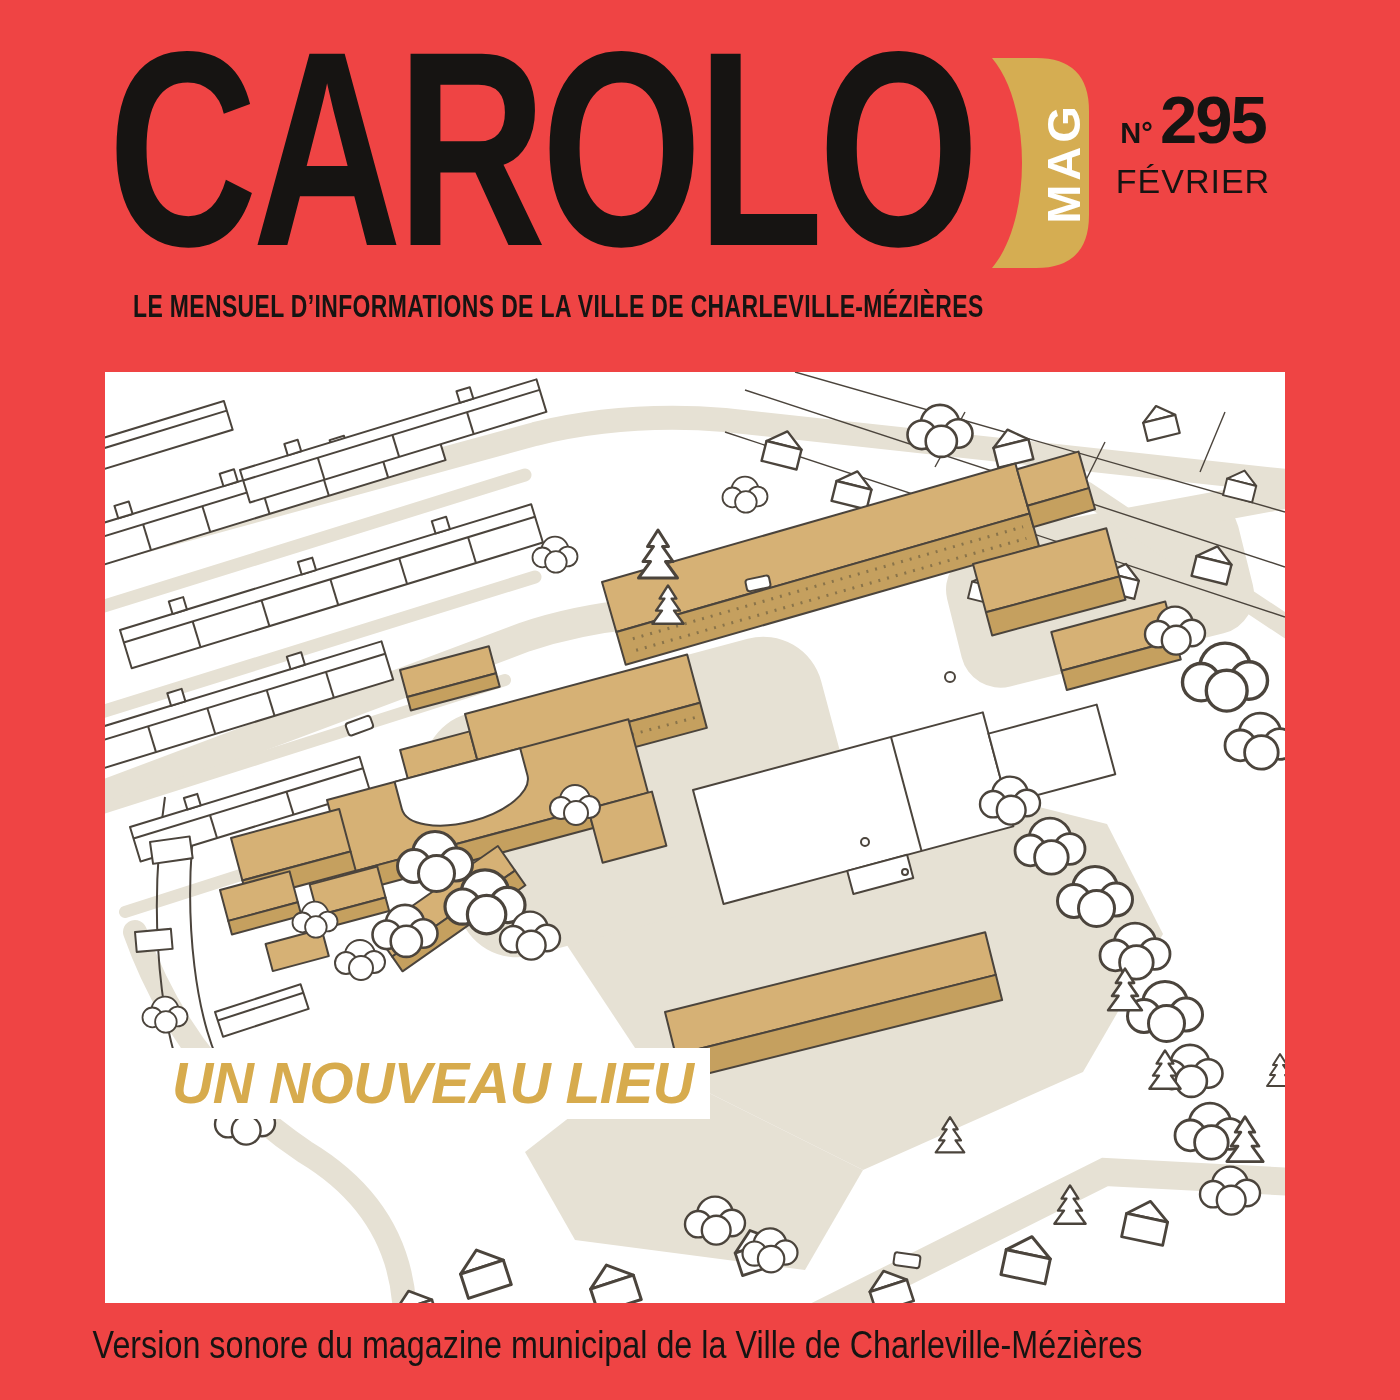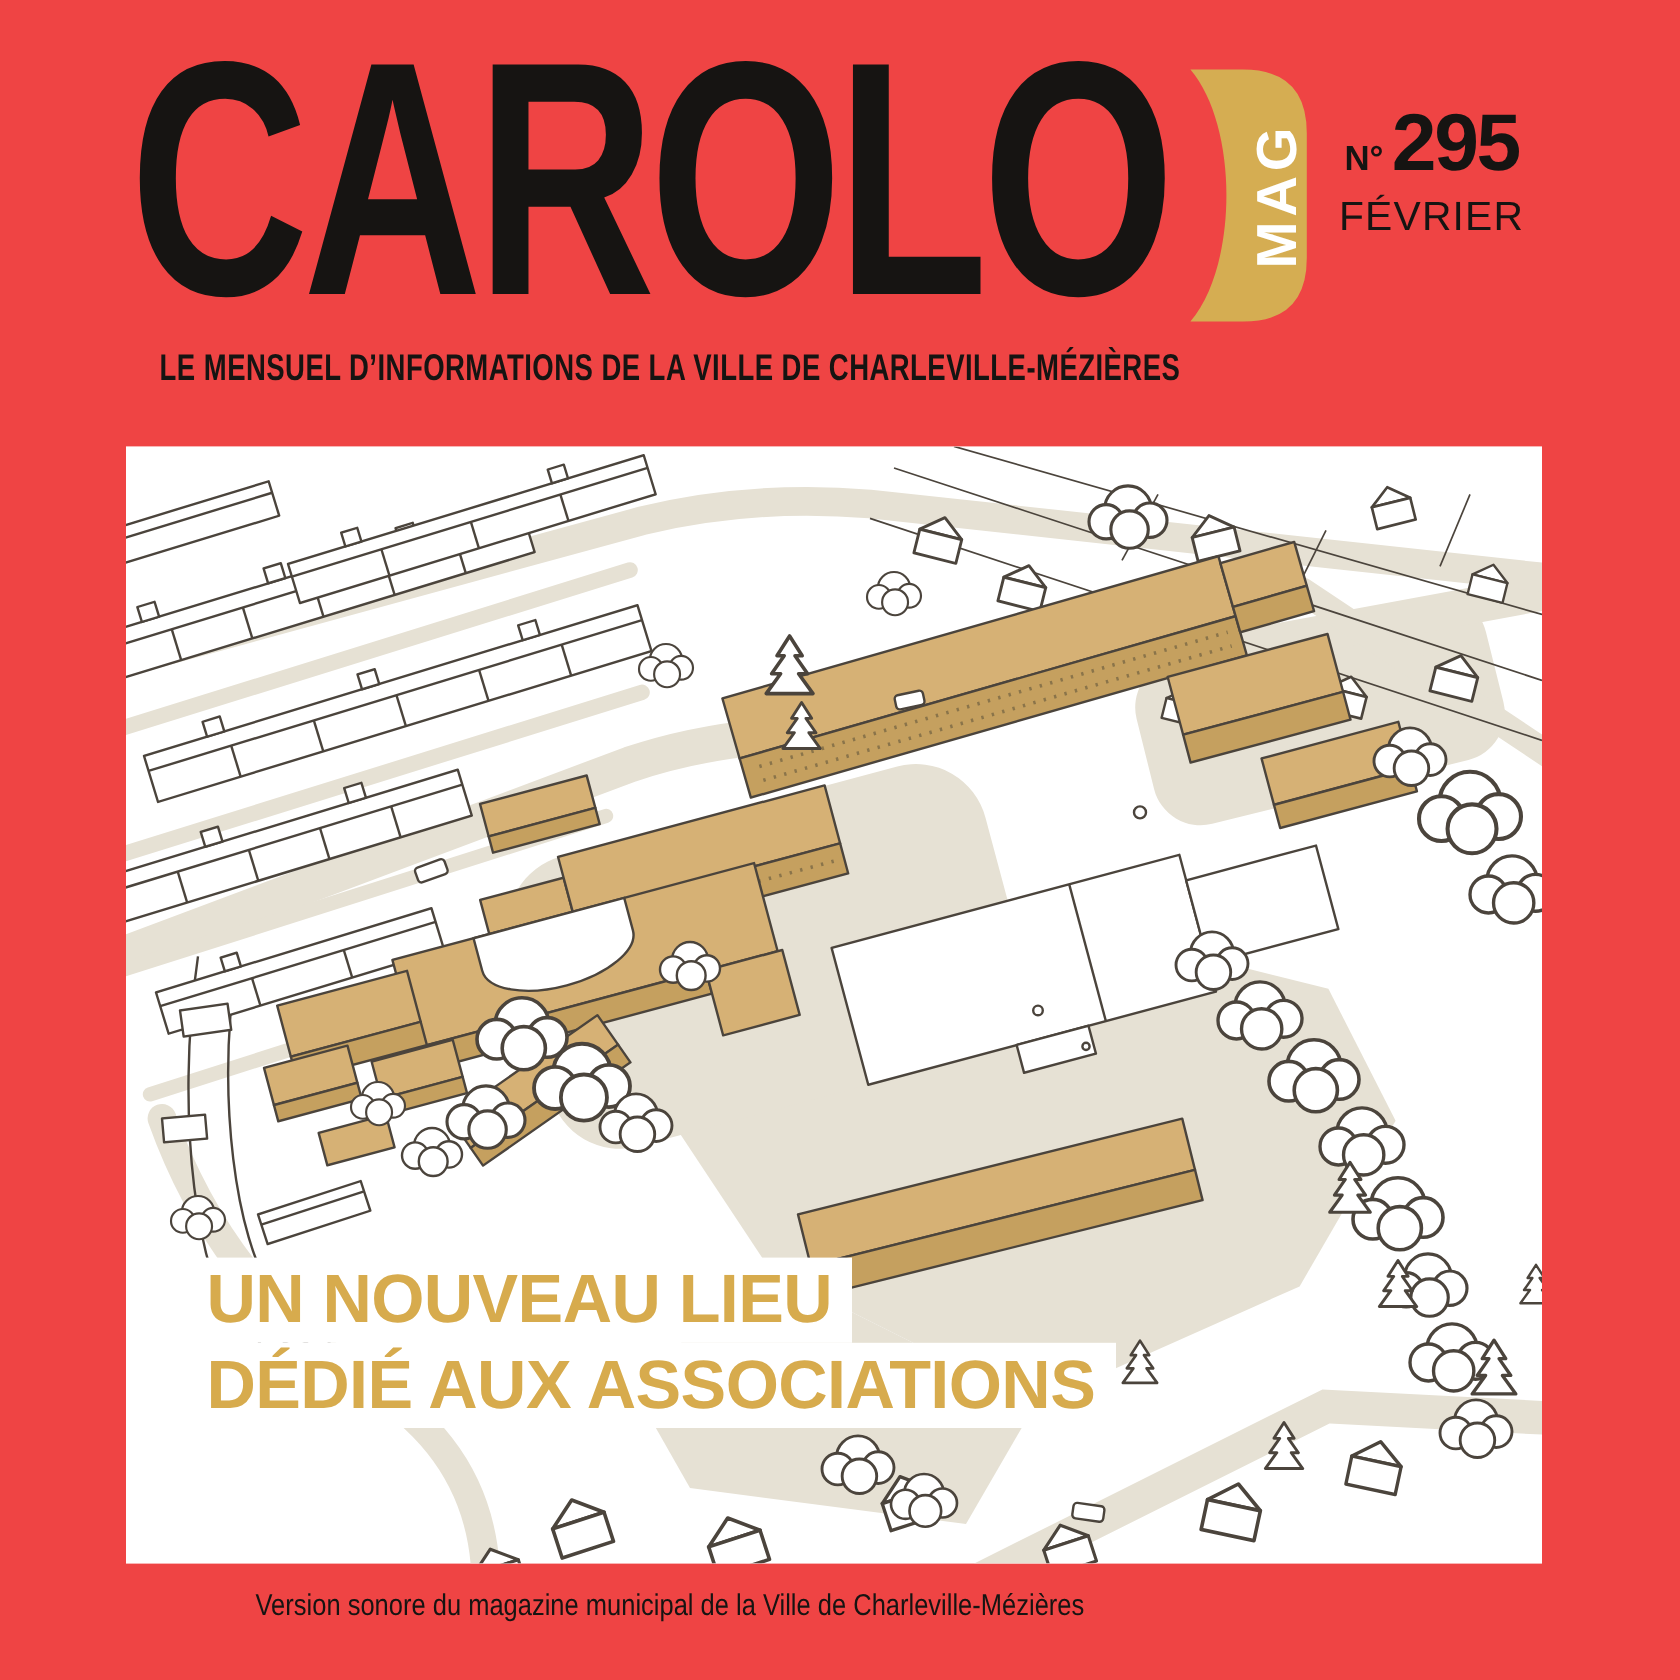--- a/index.html
+++ b/index.html
@@ -32,24 +32,24 @@
   .nf{fill:none;stroke:#4b443c;stroke-width:2;stroke-linejoin:round;}
   .thin{fill:none;stroke:#4b443c;stroke-width:1.4;}
   .rd{fill:none;stroke:#e6e1d4;stroke-linecap:round;}
   .pl{fill:#e6e1d4;stroke:none;}
   .gt{fill:#d6b175;stroke:#4b443c;stroke-width:2;stroke-linejoin:round;}
   .gs{fill:#c5a05f;stroke:#4b443c;stroke-width:2;stroke-linejoin:round;}
   .dash{fill:none;stroke:#8a744a;stroke-width:3;stroke-dasharray:2 7;}
 
   .headline{position:absolute;left:50px;top:676px;}
   .hl-line{display:table;background:#ffffff;color:#d7ab4d;font-size:57px;font-weight:700;
-           line-height:71px;padding:0 17px;letter-spacing:-.5px;white-space:nowrap;}
+           line-height:71px;padding:0 17px;letter-spacing:-.5px;white-space:nowrap;font-style:italic;}
 
   
-  .footer{position:absolute;left:0;top:1324px;width:1116px;text-align:center;font-size:25px;color:#161412;}
+  .footer{position:absolute;left:0;top:1324px;width:1116px;font-size:38px;color:#161412;}
   .footer span{display:inline-block;transform:scaleX(.85);transform-origin:center;white-space:nowrap;}
 </style>
 </head>
 <body>
 
 <div class="page">
 
   <div>
     <div class="logo-text">CAROLO</div>
     <div class="logo-bracket">
@@ -304,21 +304,20 @@
             <rect class="ln" width="26" height="13" rx="3"></rect>
           </g>
         <circle class="nf" cx="760" cy="470" r="4"></circle>
           <circle class="nf" cx="800" cy="500" r="3"></circle>
         <circle class="nf" cx="845" cy="305" r="5"></circle>
       </g>
     </svg>
 
     <div class="headline">
       <div class="hl-line">UN NOUVEAU LIEU</div>
-      <div class="hl-line">DÉDIÉ AUX ASSOCIATIONS</div>
     </div>
   </div>
 
   <div class="footer">
     <span>Version sonore du magazine municipal de la Ville de Charleville-Mézières</span>
   </div>
 
 </div>
 
 </body></html>

